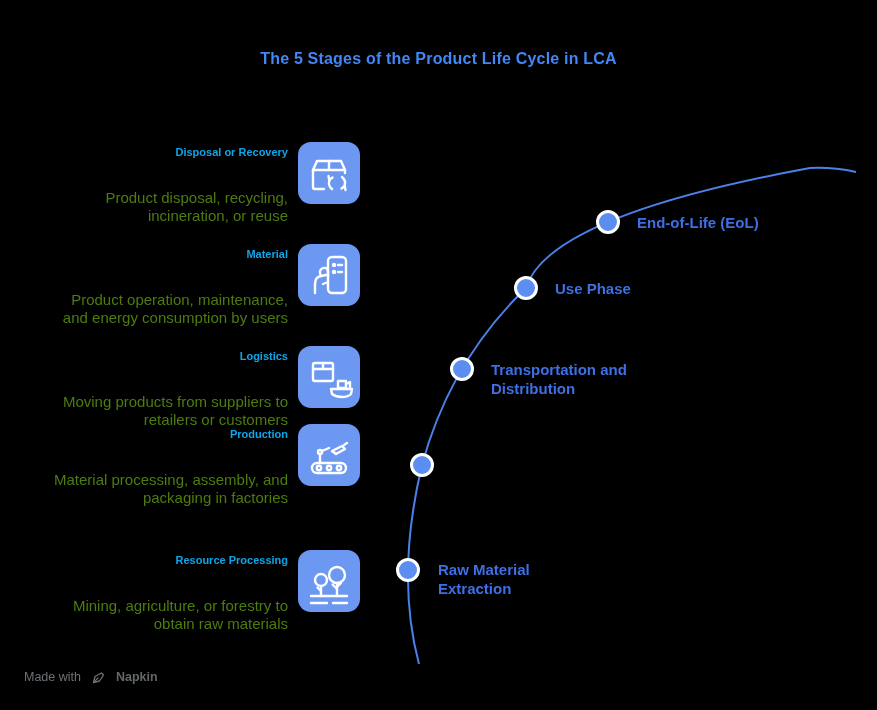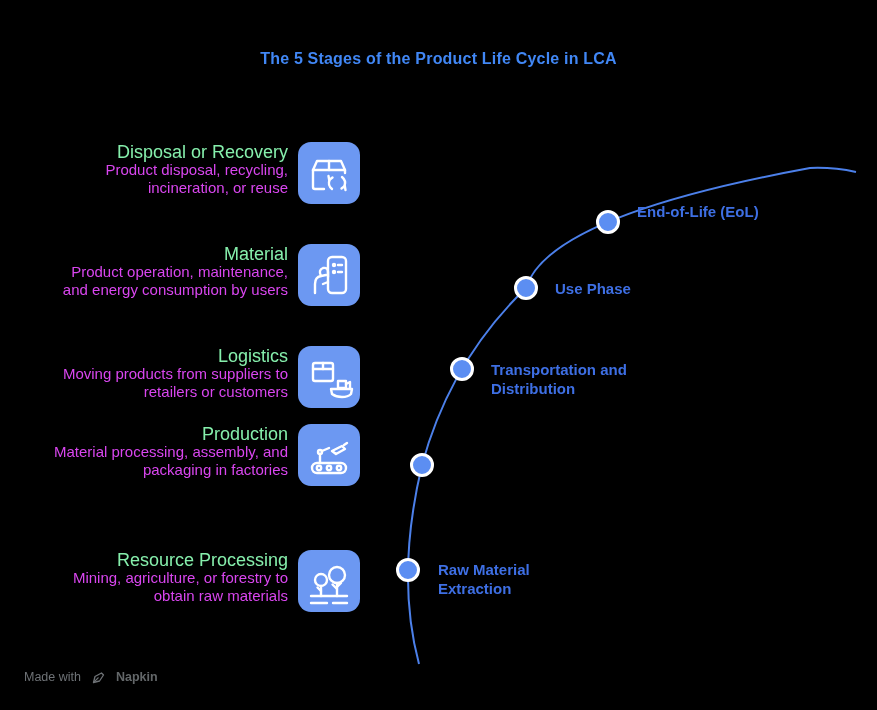--- a/index.html
+++ b/index.html
@@ -27,25 +27,25 @@
     width: 62px; height: 62px;
     background: #6C98F2;
     border-radius: 13px;
     display: flex; align-items: center; justify-content: center;
   }
   .stage-text {
     position: absolute; left: 52px; top: 2px; width: 236px;
     text-align: right;
   }
   .stage-name {
-    font-size: 18px; font-weight: normal; color: #86efac; line-height: 17px;
+    font-size: 11px; font-weight: bold; color: #0ea5e9; line-height: 17px;
   }
   .stage-desc {
-    margin-top: 0;
-    font-size: 15px; color: #d946ef; line-height: 17.5px;
+    margin-top: 28px;
+    font-size: 15px; color: #4d7c0f; line-height: 17.5px;
   }
 
   .curve-label {
     position: absolute;
     max-width: 152px;
     font-size: 15px; font-weight: bold; color: #3E6FE4; line-height: 19px;
   }
   .curve-label.nowrap { white-space: nowrap; max-width: none; }
 
   .watermark {
@@ -160,21 +160,21 @@
         <path d="M39 33 V46"></path>
         <path d="M39 39 L34.5 34.5"></path>
         <path d="M39 37 L43 33"></path>
         <path d="M13 46 H49"></path>
         <path d="M13 53 H29"></path>
         <path d="M35 53 H49"></path>
       </svg>
     </div>
   </div>
 
-  <div class="curve-label nowrap" style="left:637px; top:202px">End-of-Life (EoL)</div>
+  <div class="curve-label nowrap" style="left:637px; top:213px">End-of-Life (EoL)</div>
   <div class="curve-label nowrap" style="left:555px; top:279px">Use Phase</div>
   <div class="curve-label" style="left:491px; top:360px">Transportation and Distribution</div>
   <div class="curve-label" style="left:438px; top:560px">Raw Material Extraction</div>
 
   <div class="watermark">
     <span>Made with</span>
     <svg width="13" height="13" viewBox="0 0 13 13">
       <path d="M1.5 11.5 L3 5.5 L9.5 2 L11.5 4 L7.5 10 Z" fill="none" stroke="#6E7276" stroke-width="1.3" stroke-linejoin="round"></path>
       <path d="M1.5 11.5 L6.5 6.5" stroke="#6E7276" stroke-width="1.1"></path>
     </svg>

